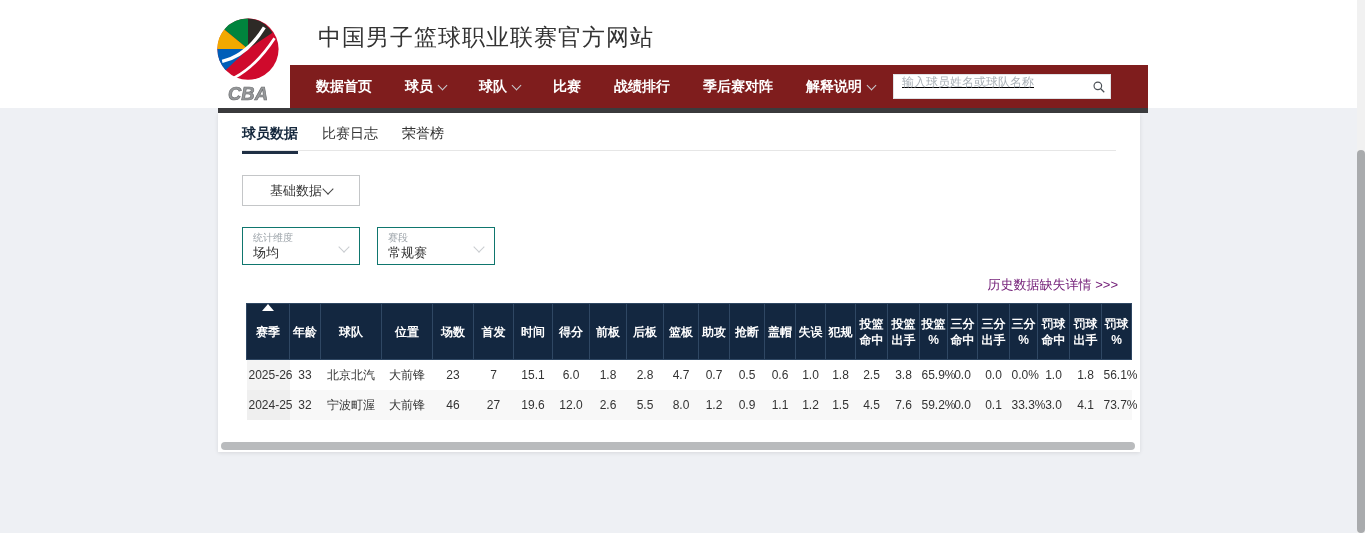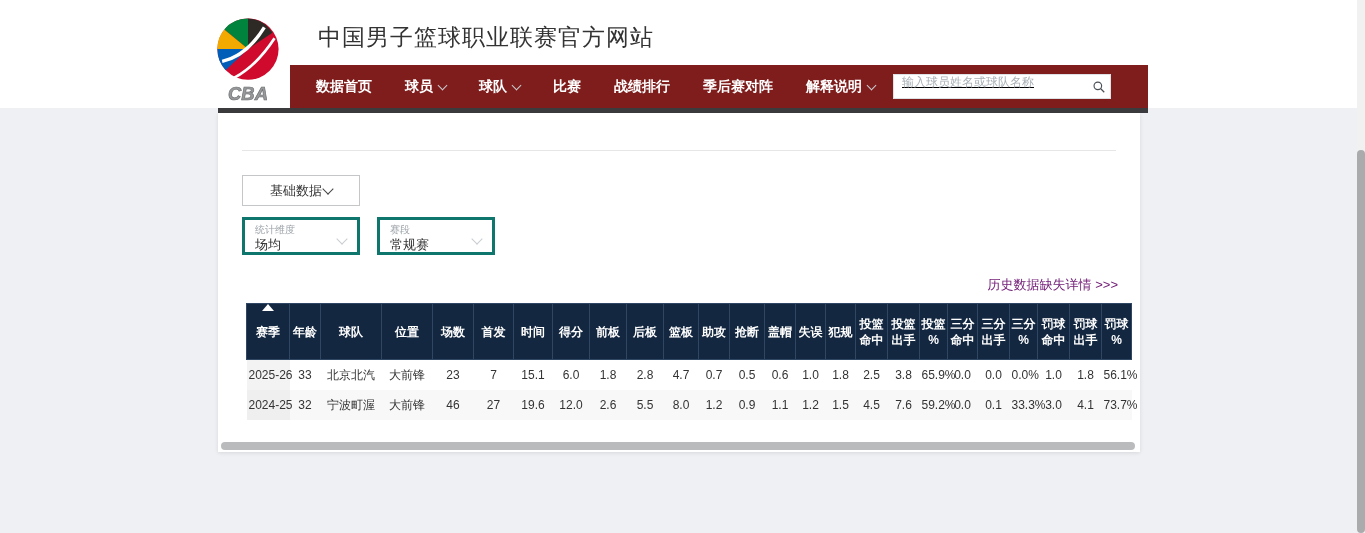--- a/index.html
+++ b/index.html
@@ -24,21 +24,21 @@
   
   .sub-strip{position:absolute;left:218px;top:108px;width:930px;height:5px;background:#3b3b3d;}
   
   .card{position:absolute;left:218px;top:113px;width:922px;height:339px;background:#fff;box-shadow:0 1px 4px rgba(0,0,0,0.10);}
   .tabs{position:absolute;left:24px;top:12px;display:flex;}
   .tab{font-size:14px;color:#333;margin-right:24px;padding-bottom:8px;cursor:pointer;white-space:nowrap;}
   .tab.active{color:#14273c;font-weight:bold;border-bottom:3px solid #1f2f44;}
   .tabs-divider{position:absolute;left:24px;top:37px;width:874px;height:1px;background:#e6e6e6;}
   .select-basic{position:absolute;left:24px;top:62px;width:118px;height:31px;border:1px solid #c4c6c8;box-sizing:border-box;display:flex;align-items:center;justify-content:space-between;padding:0 27px;font-size:13px;color:#333;cursor:pointer;background:#fff;}
   .chev-dark{width:7px;height:7px;border-right:1.6px solid #444;border-bottom:1.6px solid #444;margin-top:-3px;}
-  .filter-box{position:absolute;top:104px;width:118px;height:38px;border:3px solid #0f766e;box-sizing:border-box;padding:4px 10px 0;cursor:pointer;background:#fff;}
+  .filter-box{position:absolute;top:114px;width:118px;height:38px;border:1px solid #0f766e;box-sizing:border-box;padding:4px 10px 0;cursor:pointer;background:#fff;}
   .filter-1{left:24px;}
   .filter-2{left:159px;}
   .filter-label{font-size:10px;color:#9ca3a9;line-height:12px;}
   .filter-value{font-size:13px;color:#333;line-height:16px;margin-top:1px;}
   .chev-light{position:absolute;right:11px;top:15px;width:7px;height:7px;border-color:#c9ccd0;}
   .history-link{position:absolute;top:163px;right:22px;font-size:13px;color:#701a75;cursor:pointer;white-space:nowrap;}
   
   .stats-table{position:absolute;left:28px;top:190px;width:884px;border-collapse:collapse;table-layout:fixed;}
   .stats-table thead th{background:#132740;color:#fff;font-size:12px;font-weight:bold;border:1px solid #2f4763;height:55px;text-align:center;vertical-align:middle;padding:0;position:relative;line-height:16px;overflow:visible;}
   .sort-caret{position:absolute;top:0;left:50%;margin-left:-6px;width:0;height:0;border-left:6px solid transparent;border-right:6px solid transparent;border-bottom:7px solid #ffffff;}
@@ -86,20 +86,25 @@
             <line x1="15" y1="15" x2="21" y2="21" stroke="#4a4f55" stroke-width="2"></line>
           </svg>
       </span>
     </div>
   </div>
 </div>
 
 <div class="sub-strip"></div>
 
 <div class="card">
+  <div class="tabs">
+      <div class="tab active">球员数据</div>
+      <div class="tab">比赛日志</div>
+      <div class="tab">荣誉榜</div>
+    </div>
   <div class="tabs-divider"></div>
 
   <div class="select-basic">
     <span>基础数据</span>
     <i class="chev chev-dark"></i>
   </div>
 
   <div class="filter-box filter-1">
     <div class="filter-label">统计维度</div>
     <div class="filter-value">场均</div>

